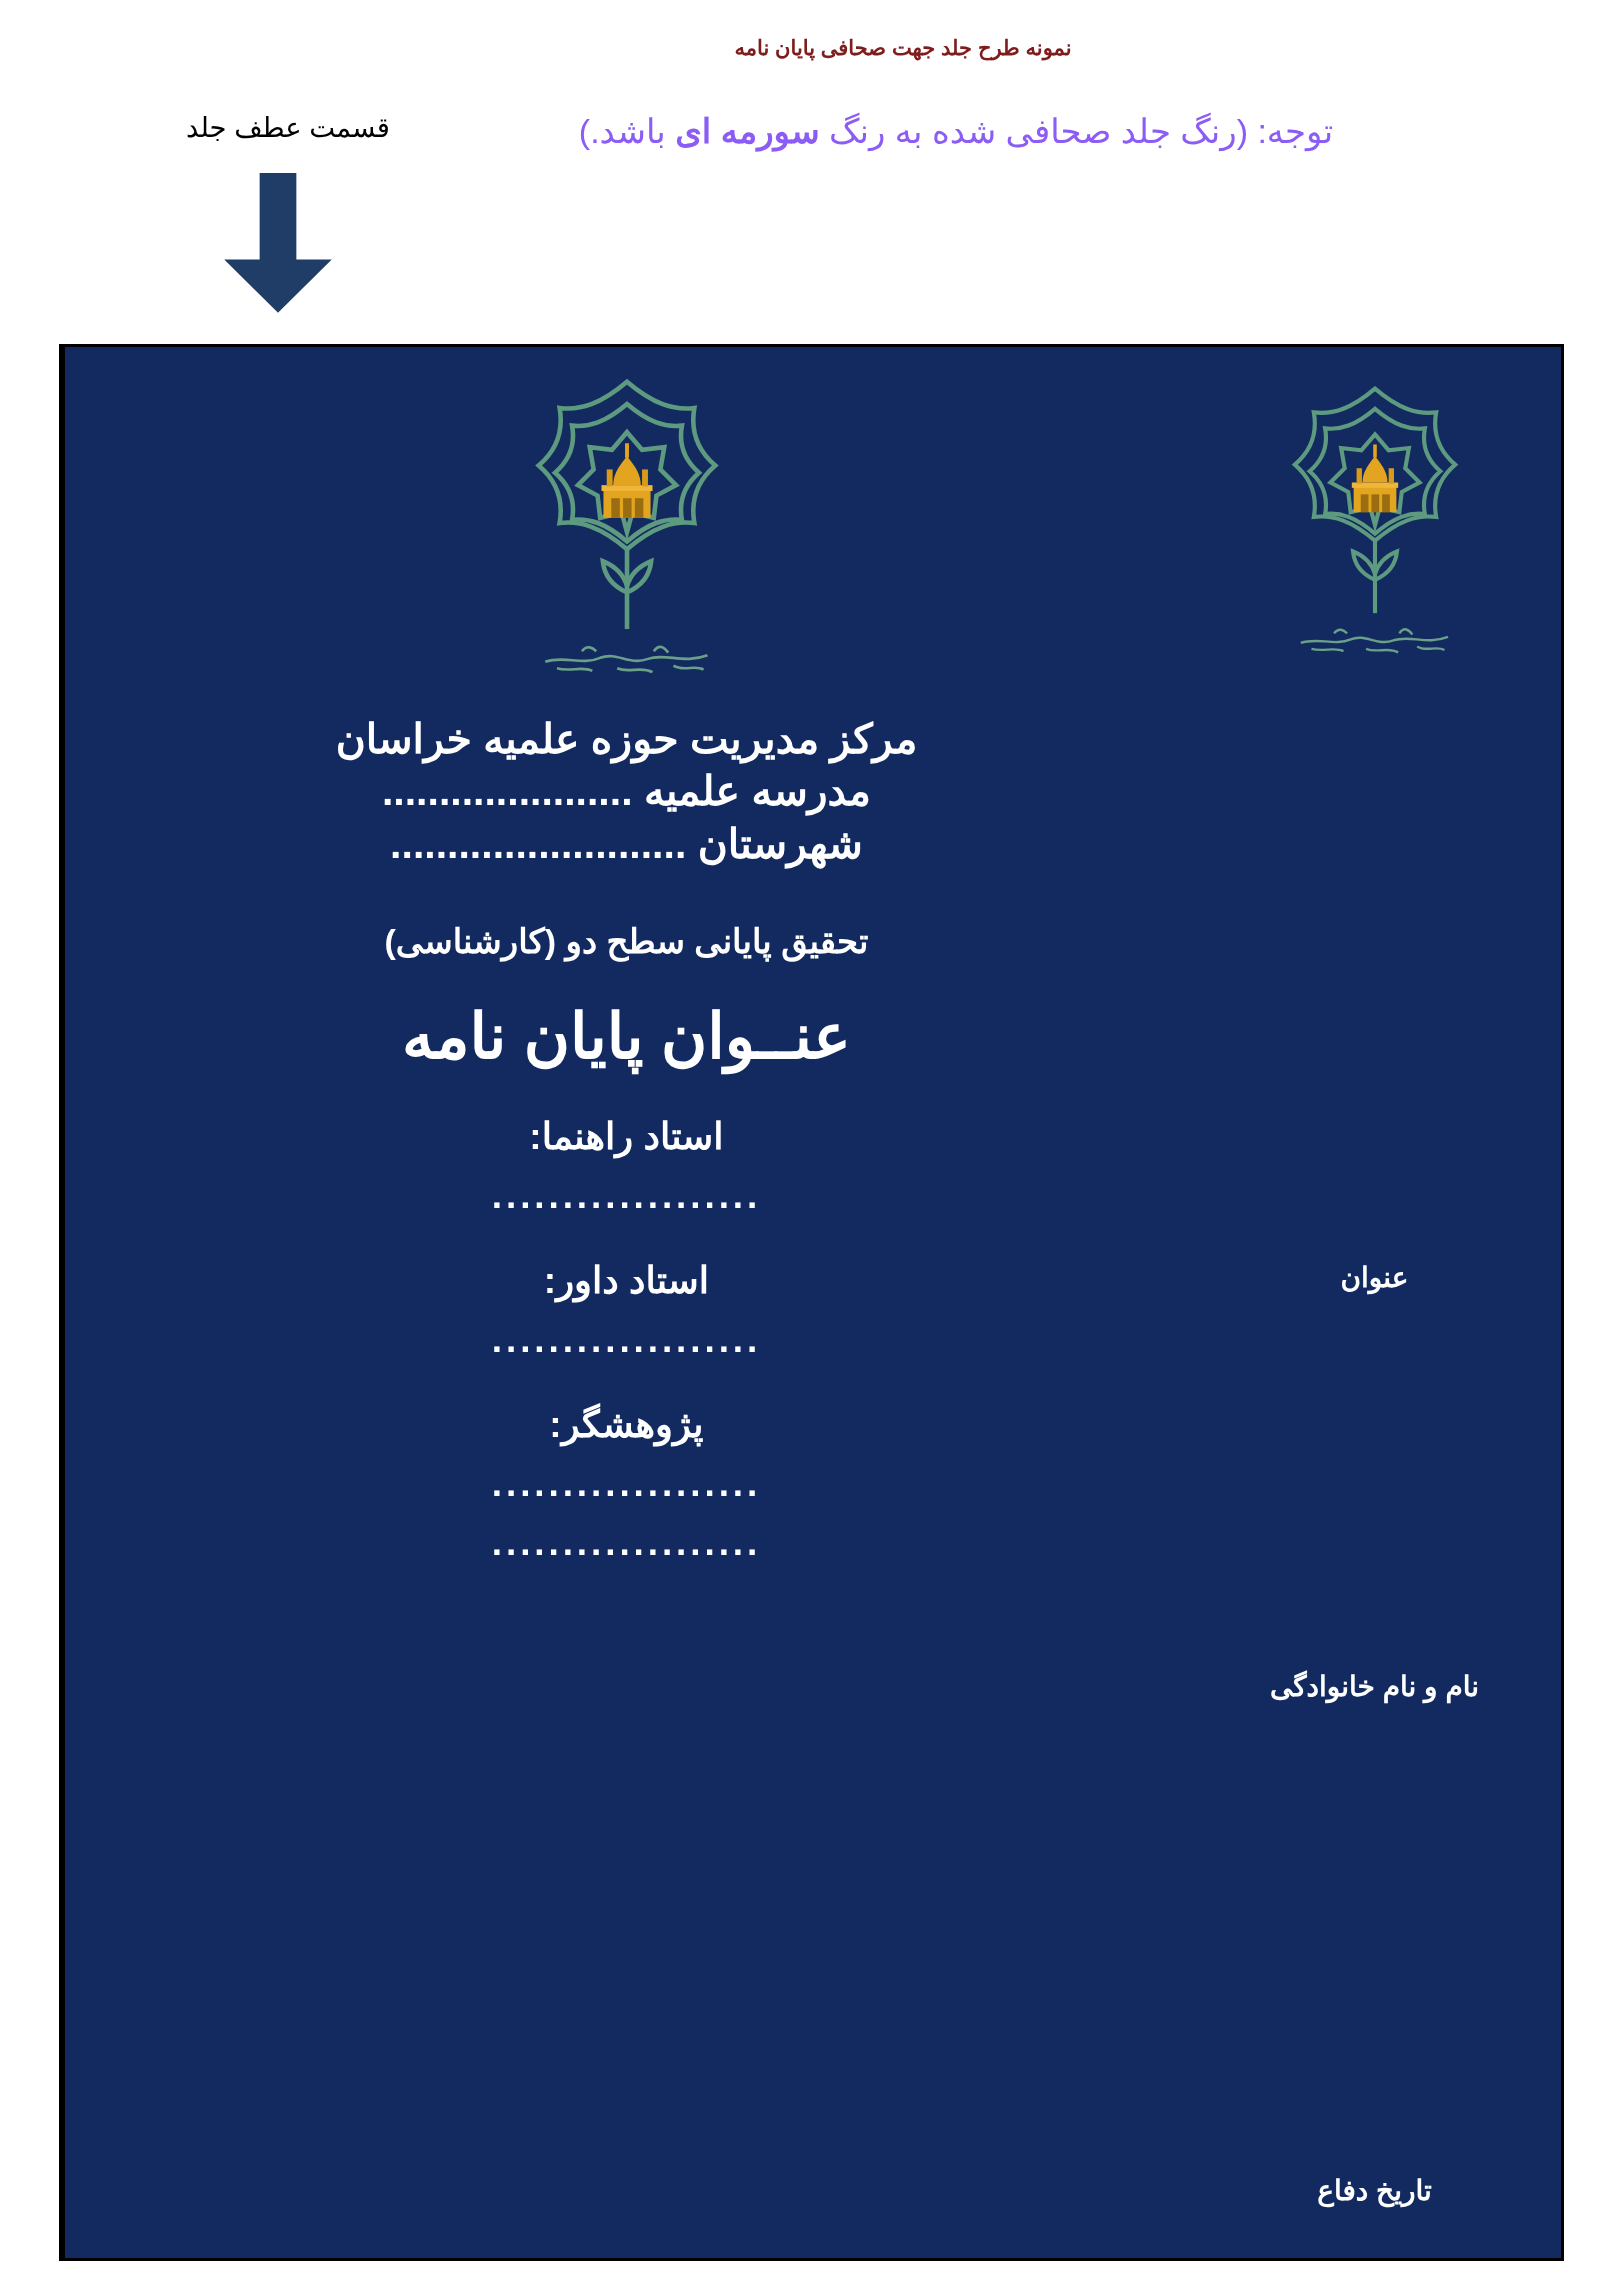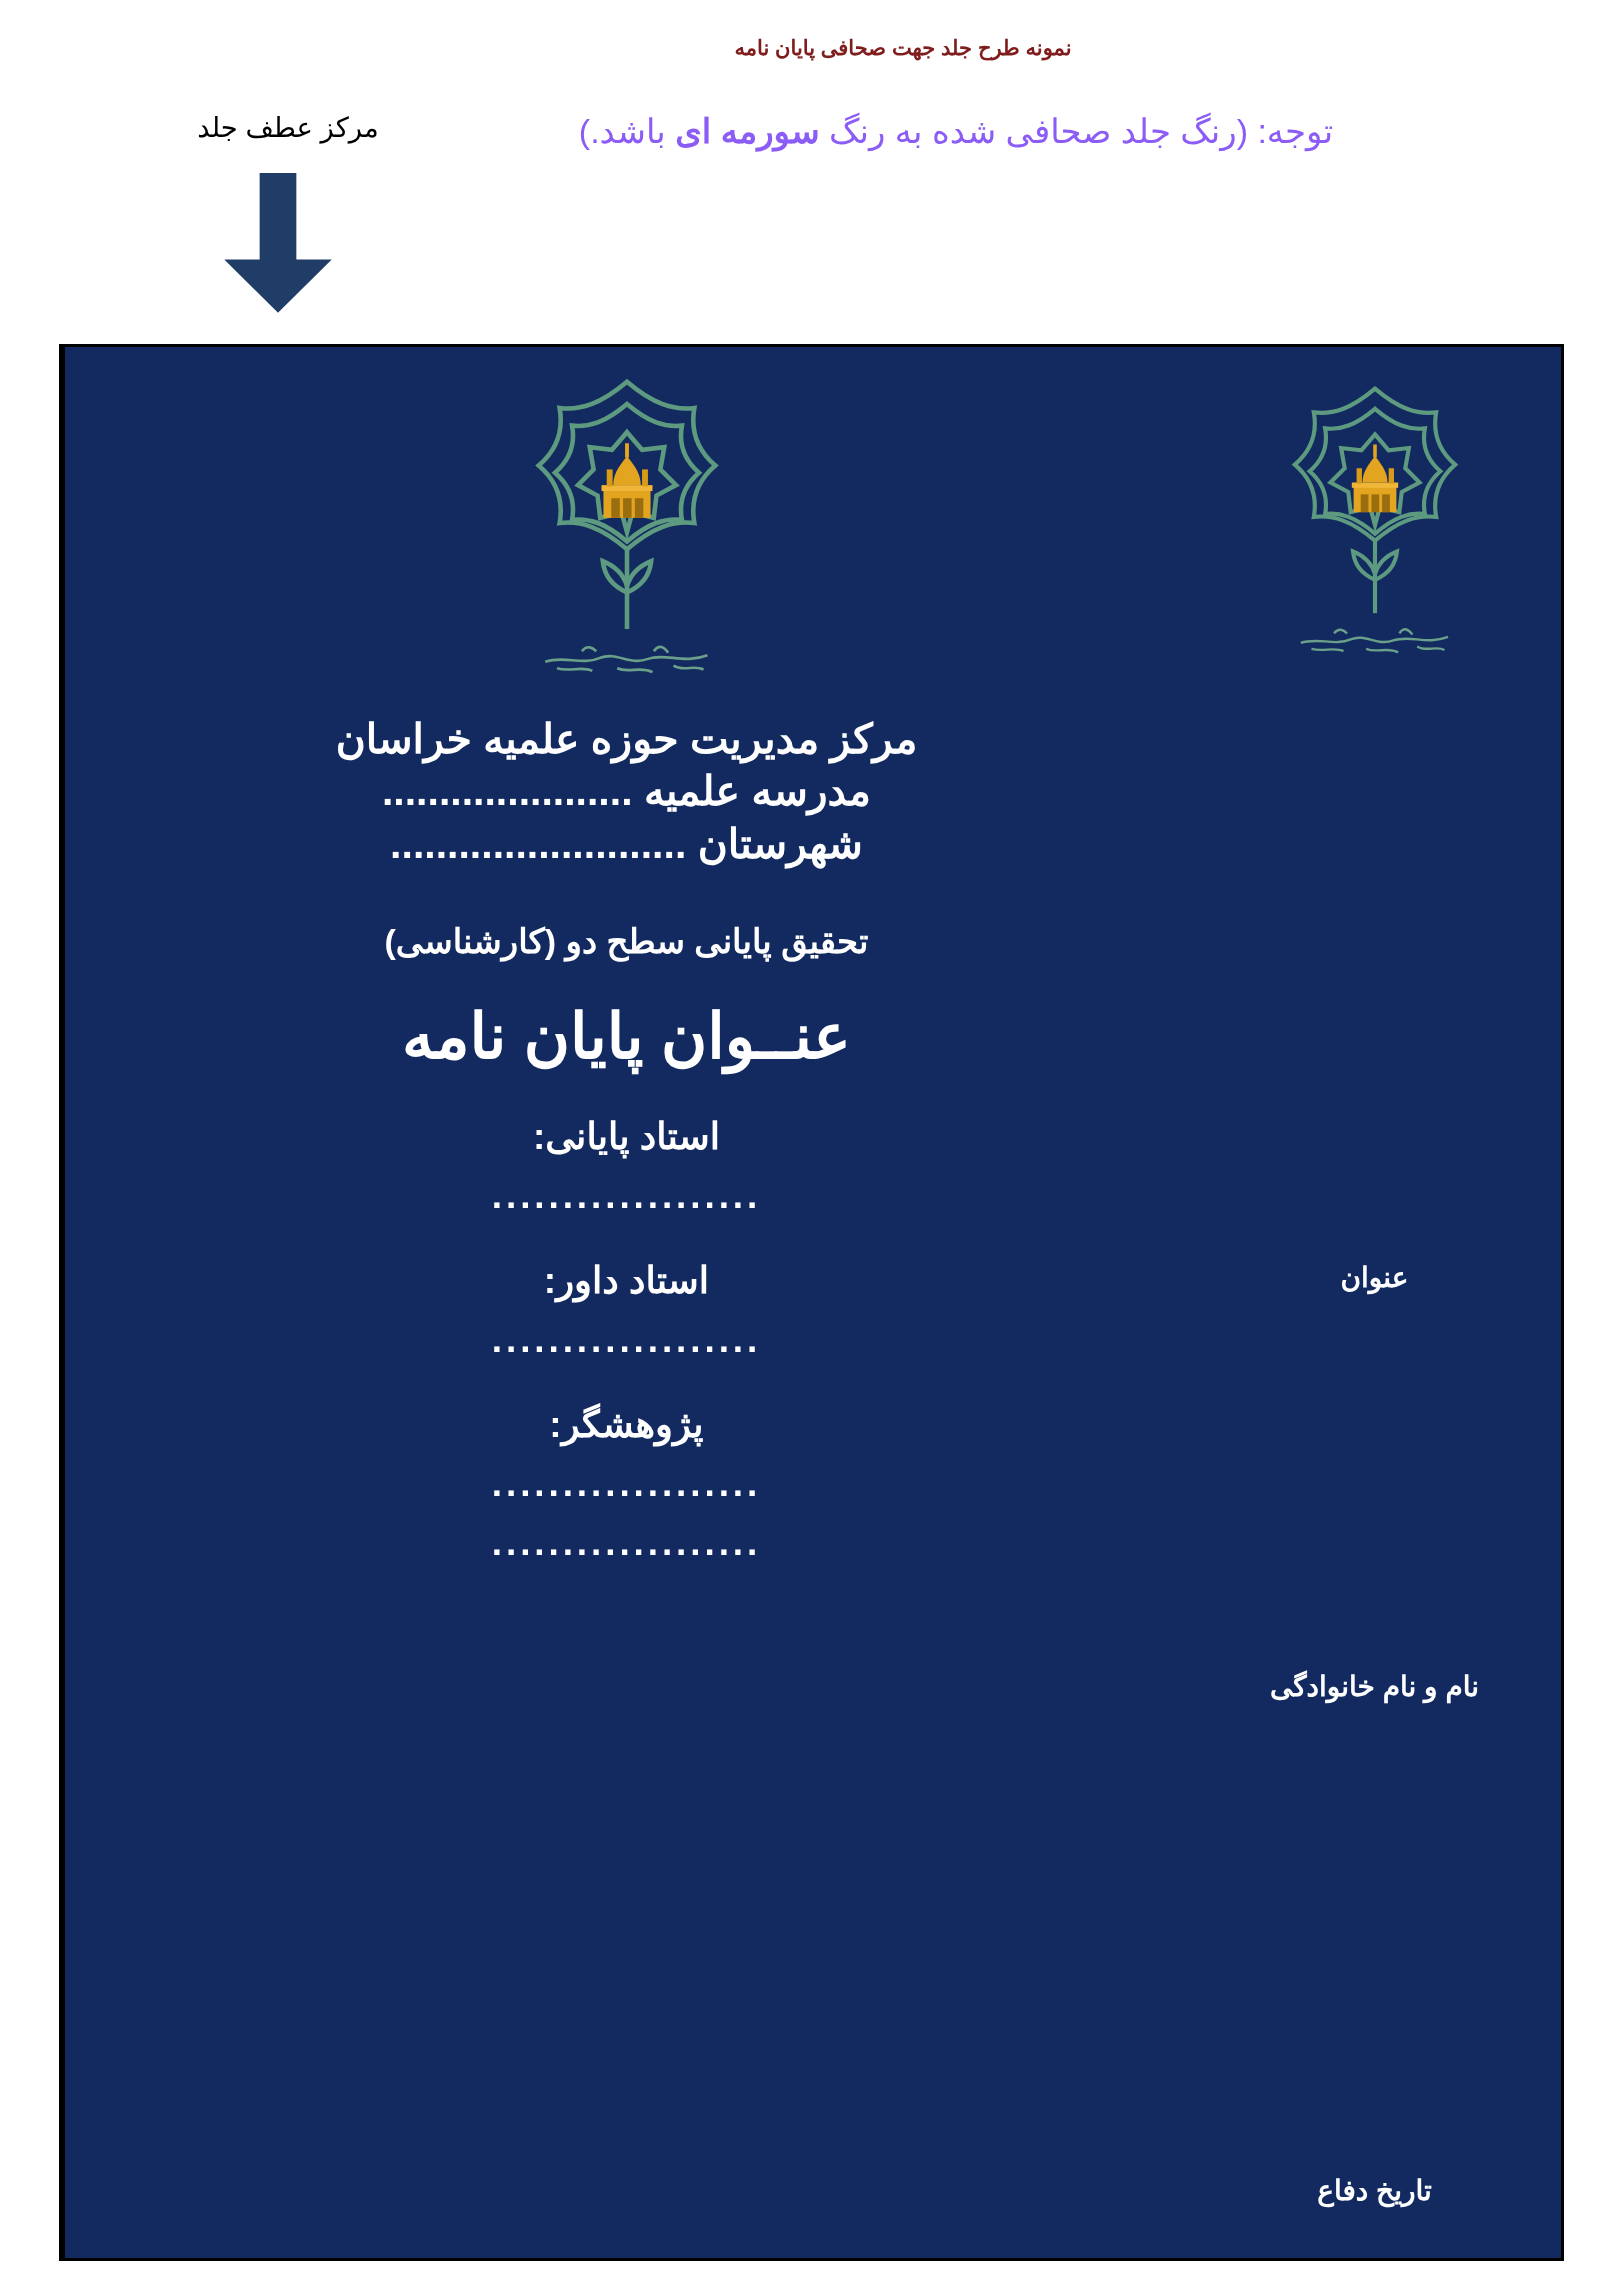--- a/index.html
+++ b/index.html
@@ -175,21 +175,21 @@
 <body>
 
 <div class="header-area">
 
   <div class="note-title">نمونه طرح جلد جهت صحافی پایان نامه</div>
 
   <div class="note-sub">
     <span>توجه: (رنگ جلد صحافی شده به رنگ </span><span class="em">سورمه ای</span><span> باشد.)</span>
   </div>
 
-  <div class="spine-note">مرکز عطف جلد</div>
+  <div class="spine-note">قسمت عطف جلد</div>
 
   <div class="arrow-wrap">
     <svg viewBox="0 0 180 215" width="118" height="141" aria-hidden="true">
       <path d="M62 0 H118 V132 H172 L90 213 L8 132 H62 Z" fill="#1f3d66"></path>
     </svg>
   </div>
 </div>
 
 <div class="sheet">
 
@@ -242,21 +242,21 @@
 
     <div class="front-texts">
       <div class="org-line">مرکز مدیریت حوزه علمیه خراسان</div>
       <div class="org-line">مدرسه علمیه ......................</div>
       <div class="org-line">شهرستان ..........................</div>
 
       <div class="degree-line">تحقیق پایانی سطح دو (کارشناسی)</div>
 
       <div class="thesis-title">عنــوان پایان نامه</div>
 
-      <div class="field">استاد پایانی:</div>
+      <div class="field">استاد راهنما:</div>
       <div class="dots">...................</div>
 
       <div class="field">استاد داور:</div>
       <div class="dots">...................</div>
 
       <div class="field">پژوهشگر:</div>
       <div class="dots">...................</div>
 
       <div class="dots">...................</div>
     </div>

